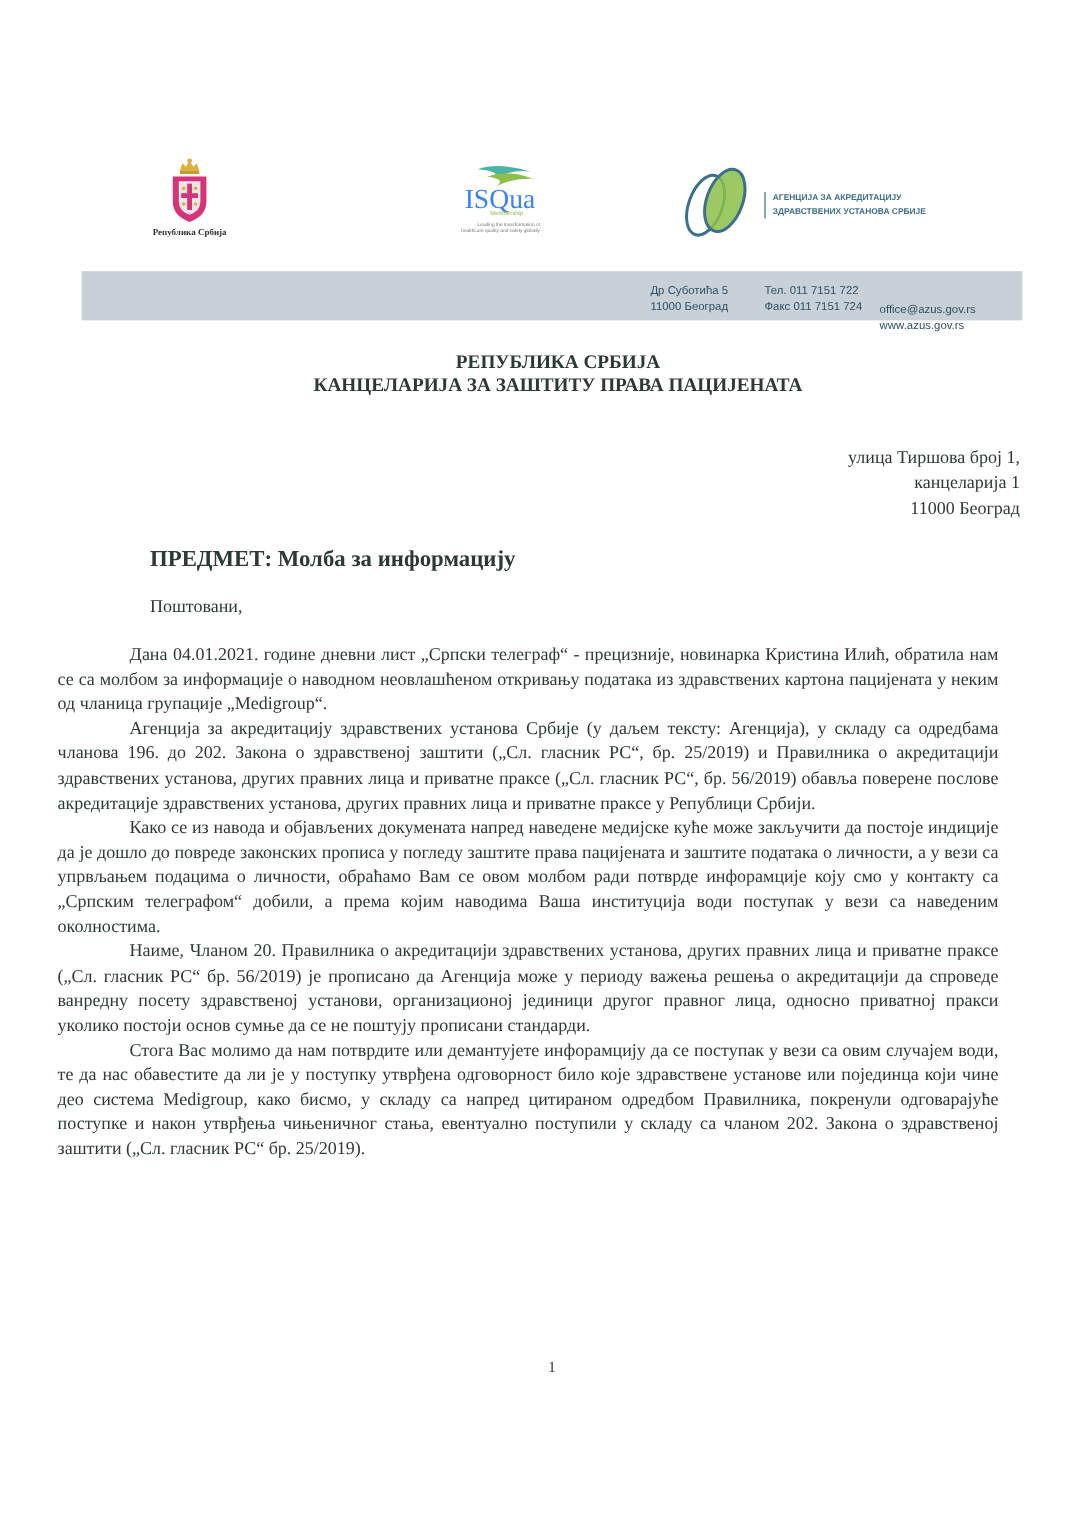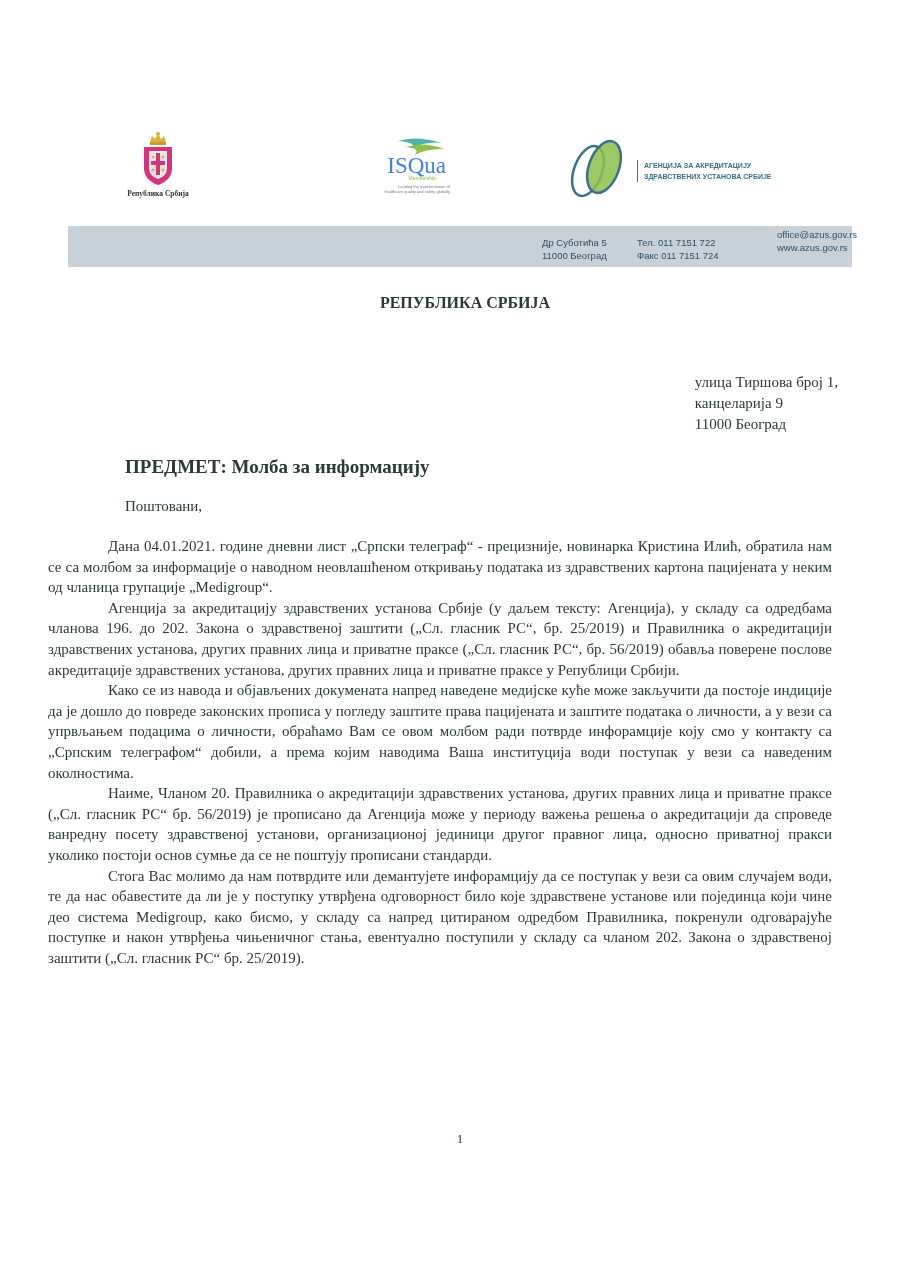--- a/index.html
+++ b/index.html
@@ -16,26 +16,26 @@
     .logo-isqua .tag { font-family: "Liberation Sans", sans-serif; font-size: 4px; color: #777; line-height: 5px; margin-top: 3px; }
     .logo-azus { left: 560px; top: 135px; }
     .azus-text { left: 637px; top: 160px; border-left: 1.5px solid #3b6f8c; padding-left: 6px;
                  font-family: "Liberation Sans", sans-serif; font-size: 7px; font-weight: bold;
                  color: #3b6f8c; line-height: 11px; }
     
     .band { left: 68px; top: 226px; width: 784px; height: 41px; background: #c8d1d8; }
     .contact { font-family: "Liberation Sans", sans-serif; font-size: 9.5px; color: #2f4f66; line-height: 13px; }
     .c1 { left: 542px; top: 236px; }
     .c2 { left: 637px; top: 236px; }
-    .c3 { left: 733px; top: 228px; margin-left: 44px; }
+    .c3 { left: 733px; top: 252px; }
     
     .heading { left: 0; width: 900px; top: 293px; text-align: center; font-weight: bold;
                font-size: 16px; line-height: 19px; color: #2b3a38; }
     .heading div { margin-left: 30px; }
-    .address { right: 62px; top: 372px; text-align: left; font-size: 15px; line-height: 21px; }
+    .address { right: 50px; top: 372px; text-align: right; font-size: 15px; line-height: 21px; }
     .subject { left: 125px; top: 456px; font-size: 19px; font-weight: bold; }
     .greeting { left: 125px; top: 498px; font-size: 15px; }
     .body-text { left: 48px; top: 536px; width: 784px; font-size: 15px; line-height: 20.6px; }
     .body-text p { margin: 0; text-align: justify; text-indent: 60px; }
     .page-num { left: 0; width: 920px; text-align: center; top: 1131px; font-size: 13px; }
   </style>
 </head>
 <body>
 
 <div class="abs logo-serbia">
@@ -87,25 +87,26 @@
   <div>Тел. 011 7151 722</div>
   <div>Факс 011 7151 724</div>
 </div>
 <div class="abs contact c3">
   <div>office@azus.gov.rs</div>
   <div>www.azus.gov.rs</div>
 </div>
 
 <div class="abs heading">
   <div>РЕПУБЛИКА СРБИЈА</div>
+  <div>КАНЦЕЛАРИЈА ЗА ЗАШТИТУ ПРАВА ПАЦИЈЕНАТА</div>
 </div>
 
 <div class="abs address">
   <div>улица Тиршова број 1,</div>
-  <div>канцеларија 9</div>
+  <div>канцеларија 1</div>
   <div>11000 Београд</div>
 </div>
 
 <div class="abs subject">ПРЕДМЕТ: Молба за информацију</div>
 <div class="abs greeting">Поштовани,</div>
 
 <div class="abs body-text">
   <p>Дана 04.01.2021. године дневни лист „Српски телеграф“ - прецизније, новинарка Кристина Илић, обратила нам се са молбом за информације о наводном неовлашћеном откривању података из здравствених картона пацијената у неким од чланица групације „Medigroup“.</p>
   <p>Агенција за акредитацију здравствених установа Србије (у даљем тексту: Агенција), у складу са одредбама чланова 196. до 202. Закона о здравственој заштити („Сл. гласник РС“, бр. 25/2019) и Правилника о акредитацији здравствених установа, других правних лица и приватне праксе („Сл. гласник РС“, бр. 56/2019) обавља поверене послове акредитације здравствених установа, других правних лица и приватне праксе у Републици Србији.</p>
   <p>Како се из навода и објављених докумената напред наведене медијске куће може закључити да постоје индиције да је дошло до повреде законских прописа у погледу заштите права пацијената и заштите података о личности, а у вези са упрвљањем подацима о личности, обраћамо Вам се овом молбом ради потврде инфорамције коју смо у контакту са „Српским телеграфом“ добили, а према којим наводима Ваша институција води поступак у вези са наведеним околностима.</p>

